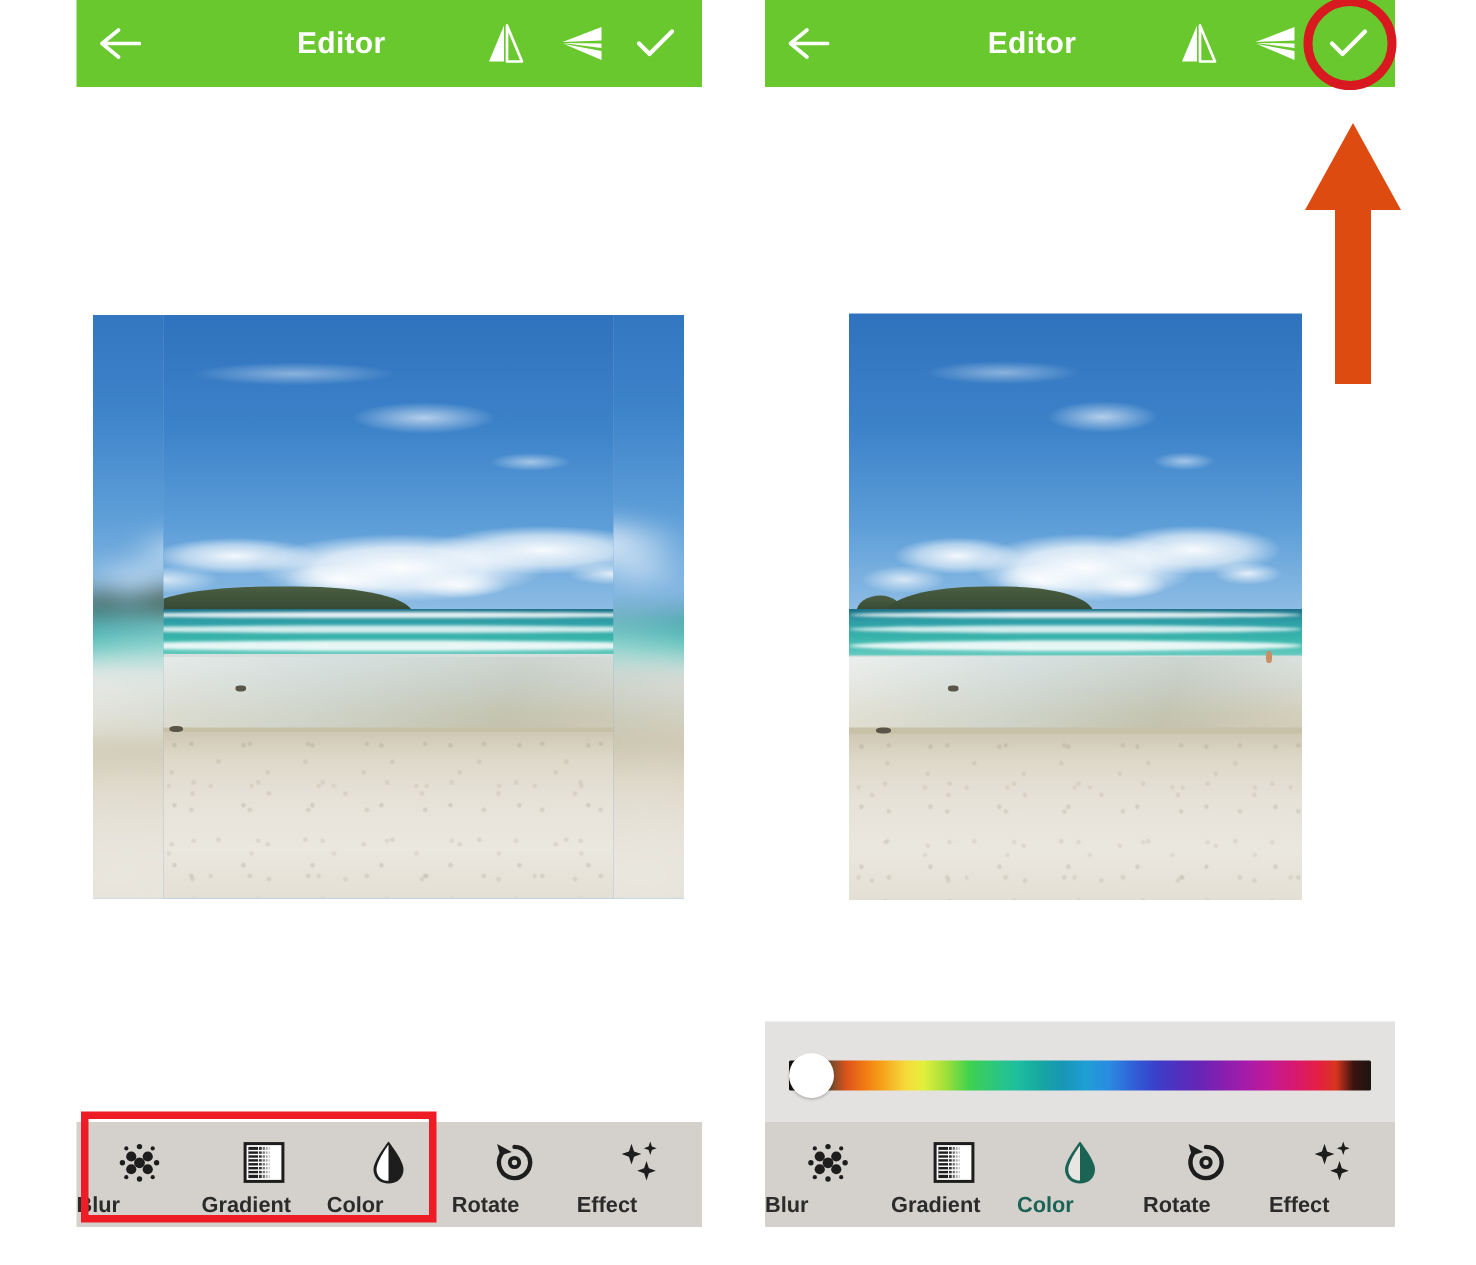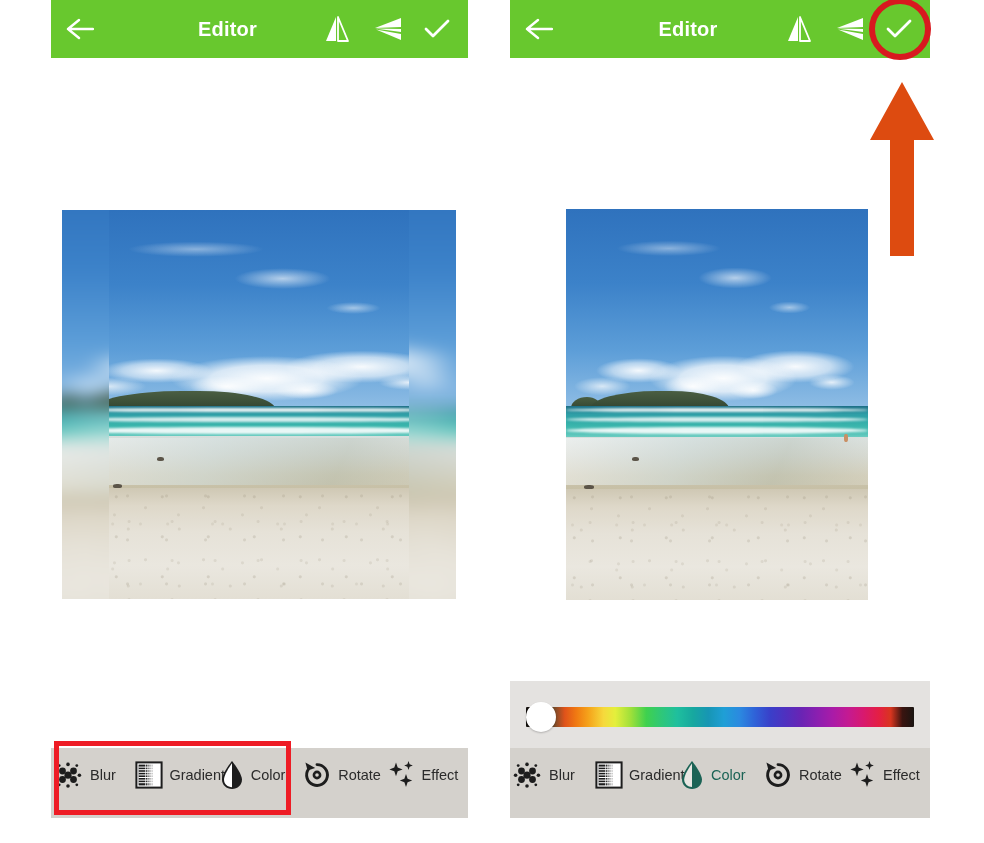--- a/index.html
+++ b/index.html
@@ -127,21 +127,21 @@
 
   
   .toolbar {
     position: absolute; left: 0; width: 100%;
     background: #d4d1cc;
     display: flex; align-items: flex-start; justify-content: space-around;
     padding-top: 10px;
   }
   .tool {
     width: 20%;
-    display: flex; align-items: center; gap: 5px;
+    display: flex; flex-direction: column; gap: 5px; font-weight: bold;
   }
   .tool-glyph { height: 34px; display: flex; align-items: center; justify-content: center; }
   .tool-label { font-size: 14.5px; color: #2b2b2b; line-height: 1; }
   .tool.selected .tool-label { color: #1b6355; }
 
   
   .slider-panel {
     position: absolute; left: 0; width: 100%;
     background: #e4e2e0;
   }

